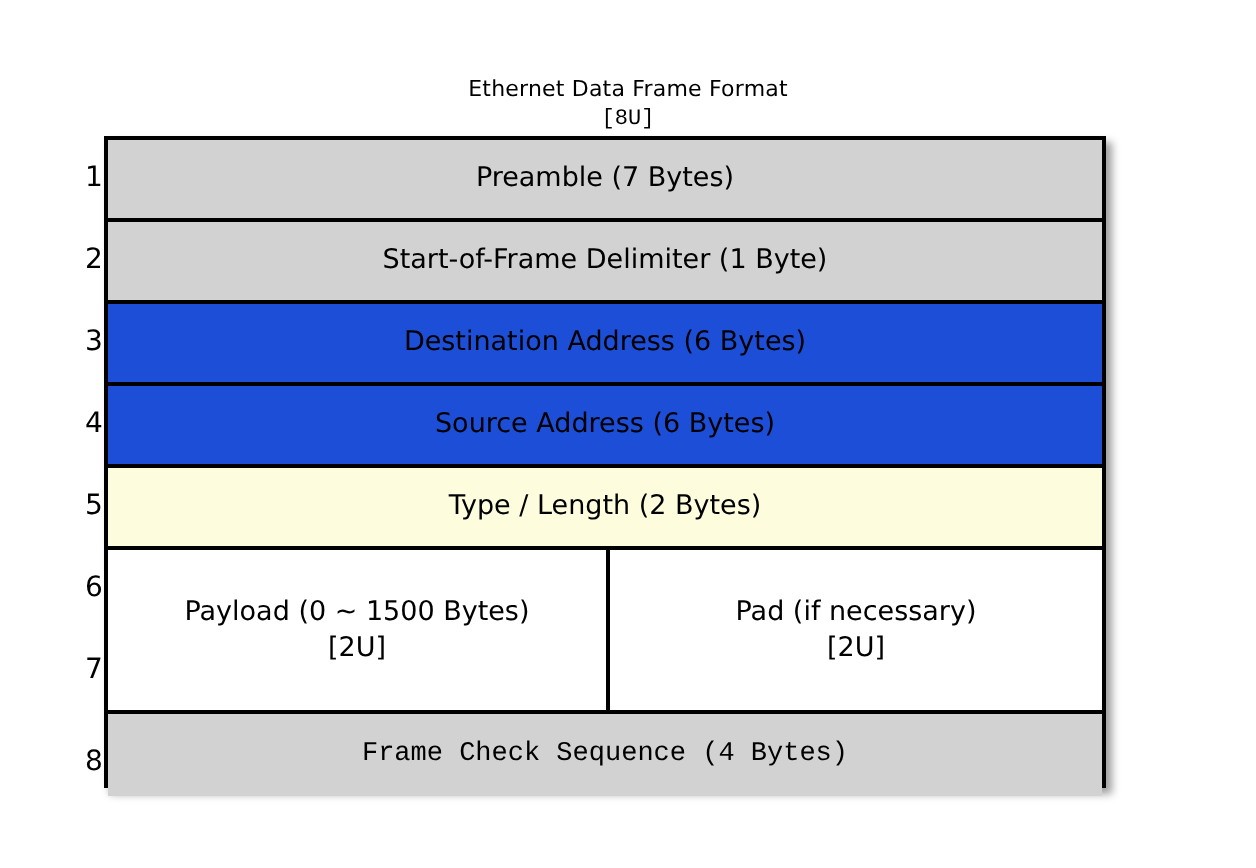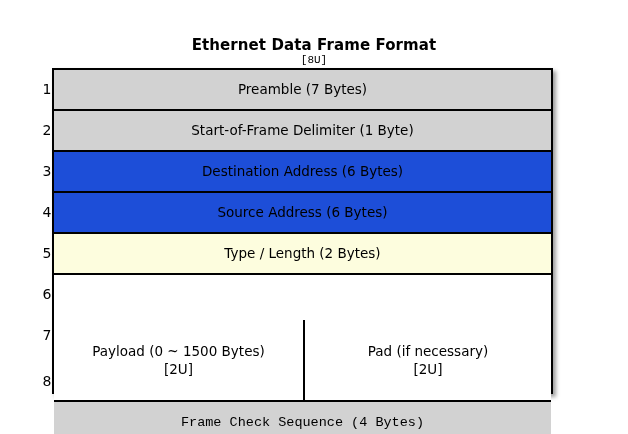--- a/index.html
+++ b/index.html
@@ -19,22 +19,22 @@
   
   #title-block {
     position: absolute;
     left: 0;
     top: 38px;
     width: 628px;
     text-align: center;
     line-height: 14px;
   }
   #title-main {
-    font-size: 15px;
-    font-weight: bold;
+    font-size: 11px;
+    font-weight: normal;
     letter-spacing: 0.1px;
     display: block;
   }
   #title-sub {
     font-size: 11px;
     font-weight: normal;
     display: block;
     margin-top: 1px;
     font-family: Liberation Mono, monospace;
   }
@@ -91,21 +91,20 @@
   .c-gray   { background: #d2d2d2; }
   .c-blue   { background: #1d4ed8; }
   .c-yellow { background: #fdfdde; }
   .c-white  { background: #ffffff; }
 
   .split-row {
     display: flex;
     align-items: stretch;
     justify-content: flex-start;
     padding: 0;
-    margin-top: 45px;
   }
   .split-cell {
     box-sizing: border-box;
     display: flex;
     flex-direction: column;
     align-items: center;
     justify-content: center;
     font-size: 13.5px;
     line-height: 18px;
     text-align: center;

